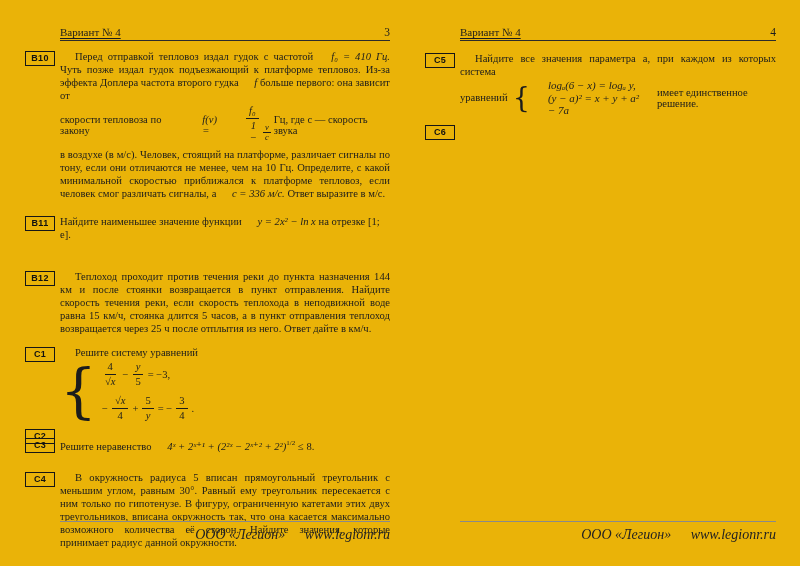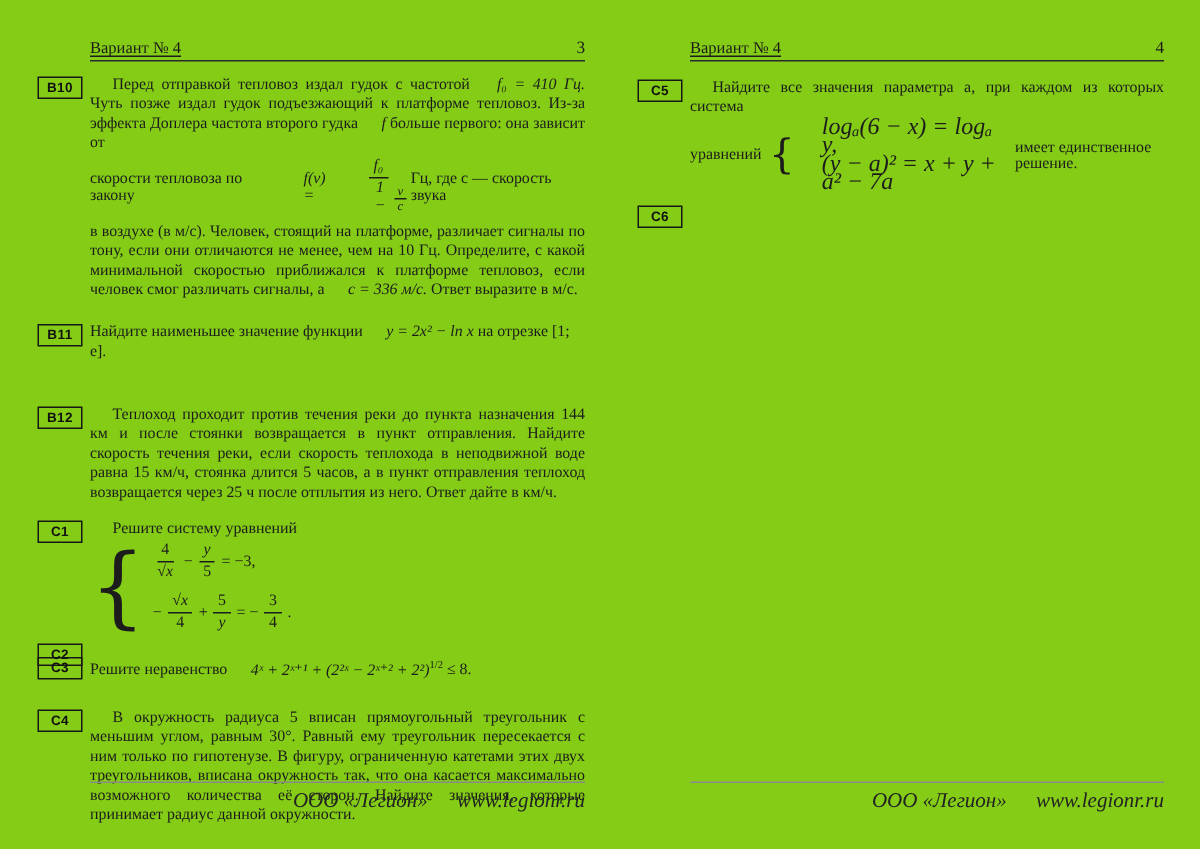--- a/index.html
+++ b/index.html
@@ -1,21 +1,21 @@
 <!DOCTYPE html>
 <html><head>
 <meta charset="utf-8">
 <style>
   html,body{margin:0;padding:0;}
   body{
     width:800px;height:566px;background:#ffffff;
     font-family:"Liberation Serif","DejaVu Serif",serif;
     color:#1c1c1c;-webkit-font-smoothing:antialiased;
   }
-  .spread{position:relative;width:800px;height:566px;background:#84cc16;overflow:hidden;}
+  .spread{position:relative;width:800px;height:566px;background:#eab308;overflow:hidden;}
   .page{position:absolute;top:0;height:566px;}
   .page-left{left:20px;width:378px;--textleft:40px;--textwidth:330px;}
   .page-right{left:423px;width:360px;--textleft:37px;--textwidth:316px;}
 
   .page-header{
     margin:26px 0 0 var(--textleft);width:var(--textwidth);
     display:flex;justify-content:space-between;align-items:flex-end;
     border-bottom:1.2px solid #2b2b2b;padding-bottom:2px;
     font-size:11px;
   }
@@ -55,21 +55,21 @@
 
   
   .system{display:flex;align-items:center;gap:3px;margin-top:2px;}
   .brace{font-family:"DejaVu Serif",serif;font-weight:400;color:#1c1c1c;}
   .brace-lg{font-size:58px;line-height:.85;transform:scaleY(1.02);}
   .brace-md{font-size:27px;line-height:1;}
   .eqcol{display:flex;flex-direction:column;gap:7px;margin-left:2px;}
   .eqrow{display:flex;align-items:center;gap:4px;font-size:10.6px;}
 
   .c5row{display:flex;align-items:center;gap:5px;font-size:10.6px;margin-top:1px;}
-  .c5eqs{display:flex;flex-direction:column;gap:1px;font-size:16px;line-height:12px;}
+  .c5eqs{display:flex;flex-direction:column;gap:1px;font-size:11px;line-height:12px;}
 
   .supfrac{font-size:7px;vertical-align:super;letter-spacing:0;}
 
   .page-footer{
     position:absolute;left:var(--textleft);width:var(--textwidth);top:521px;
     border-top:1px solid #8a8a8a;padding-top:5px;
     text-align:right;font-style:italic;font-size:14px;color:#222;
   }
   .page-footer .url{margin-left:16px;}
 </style>

